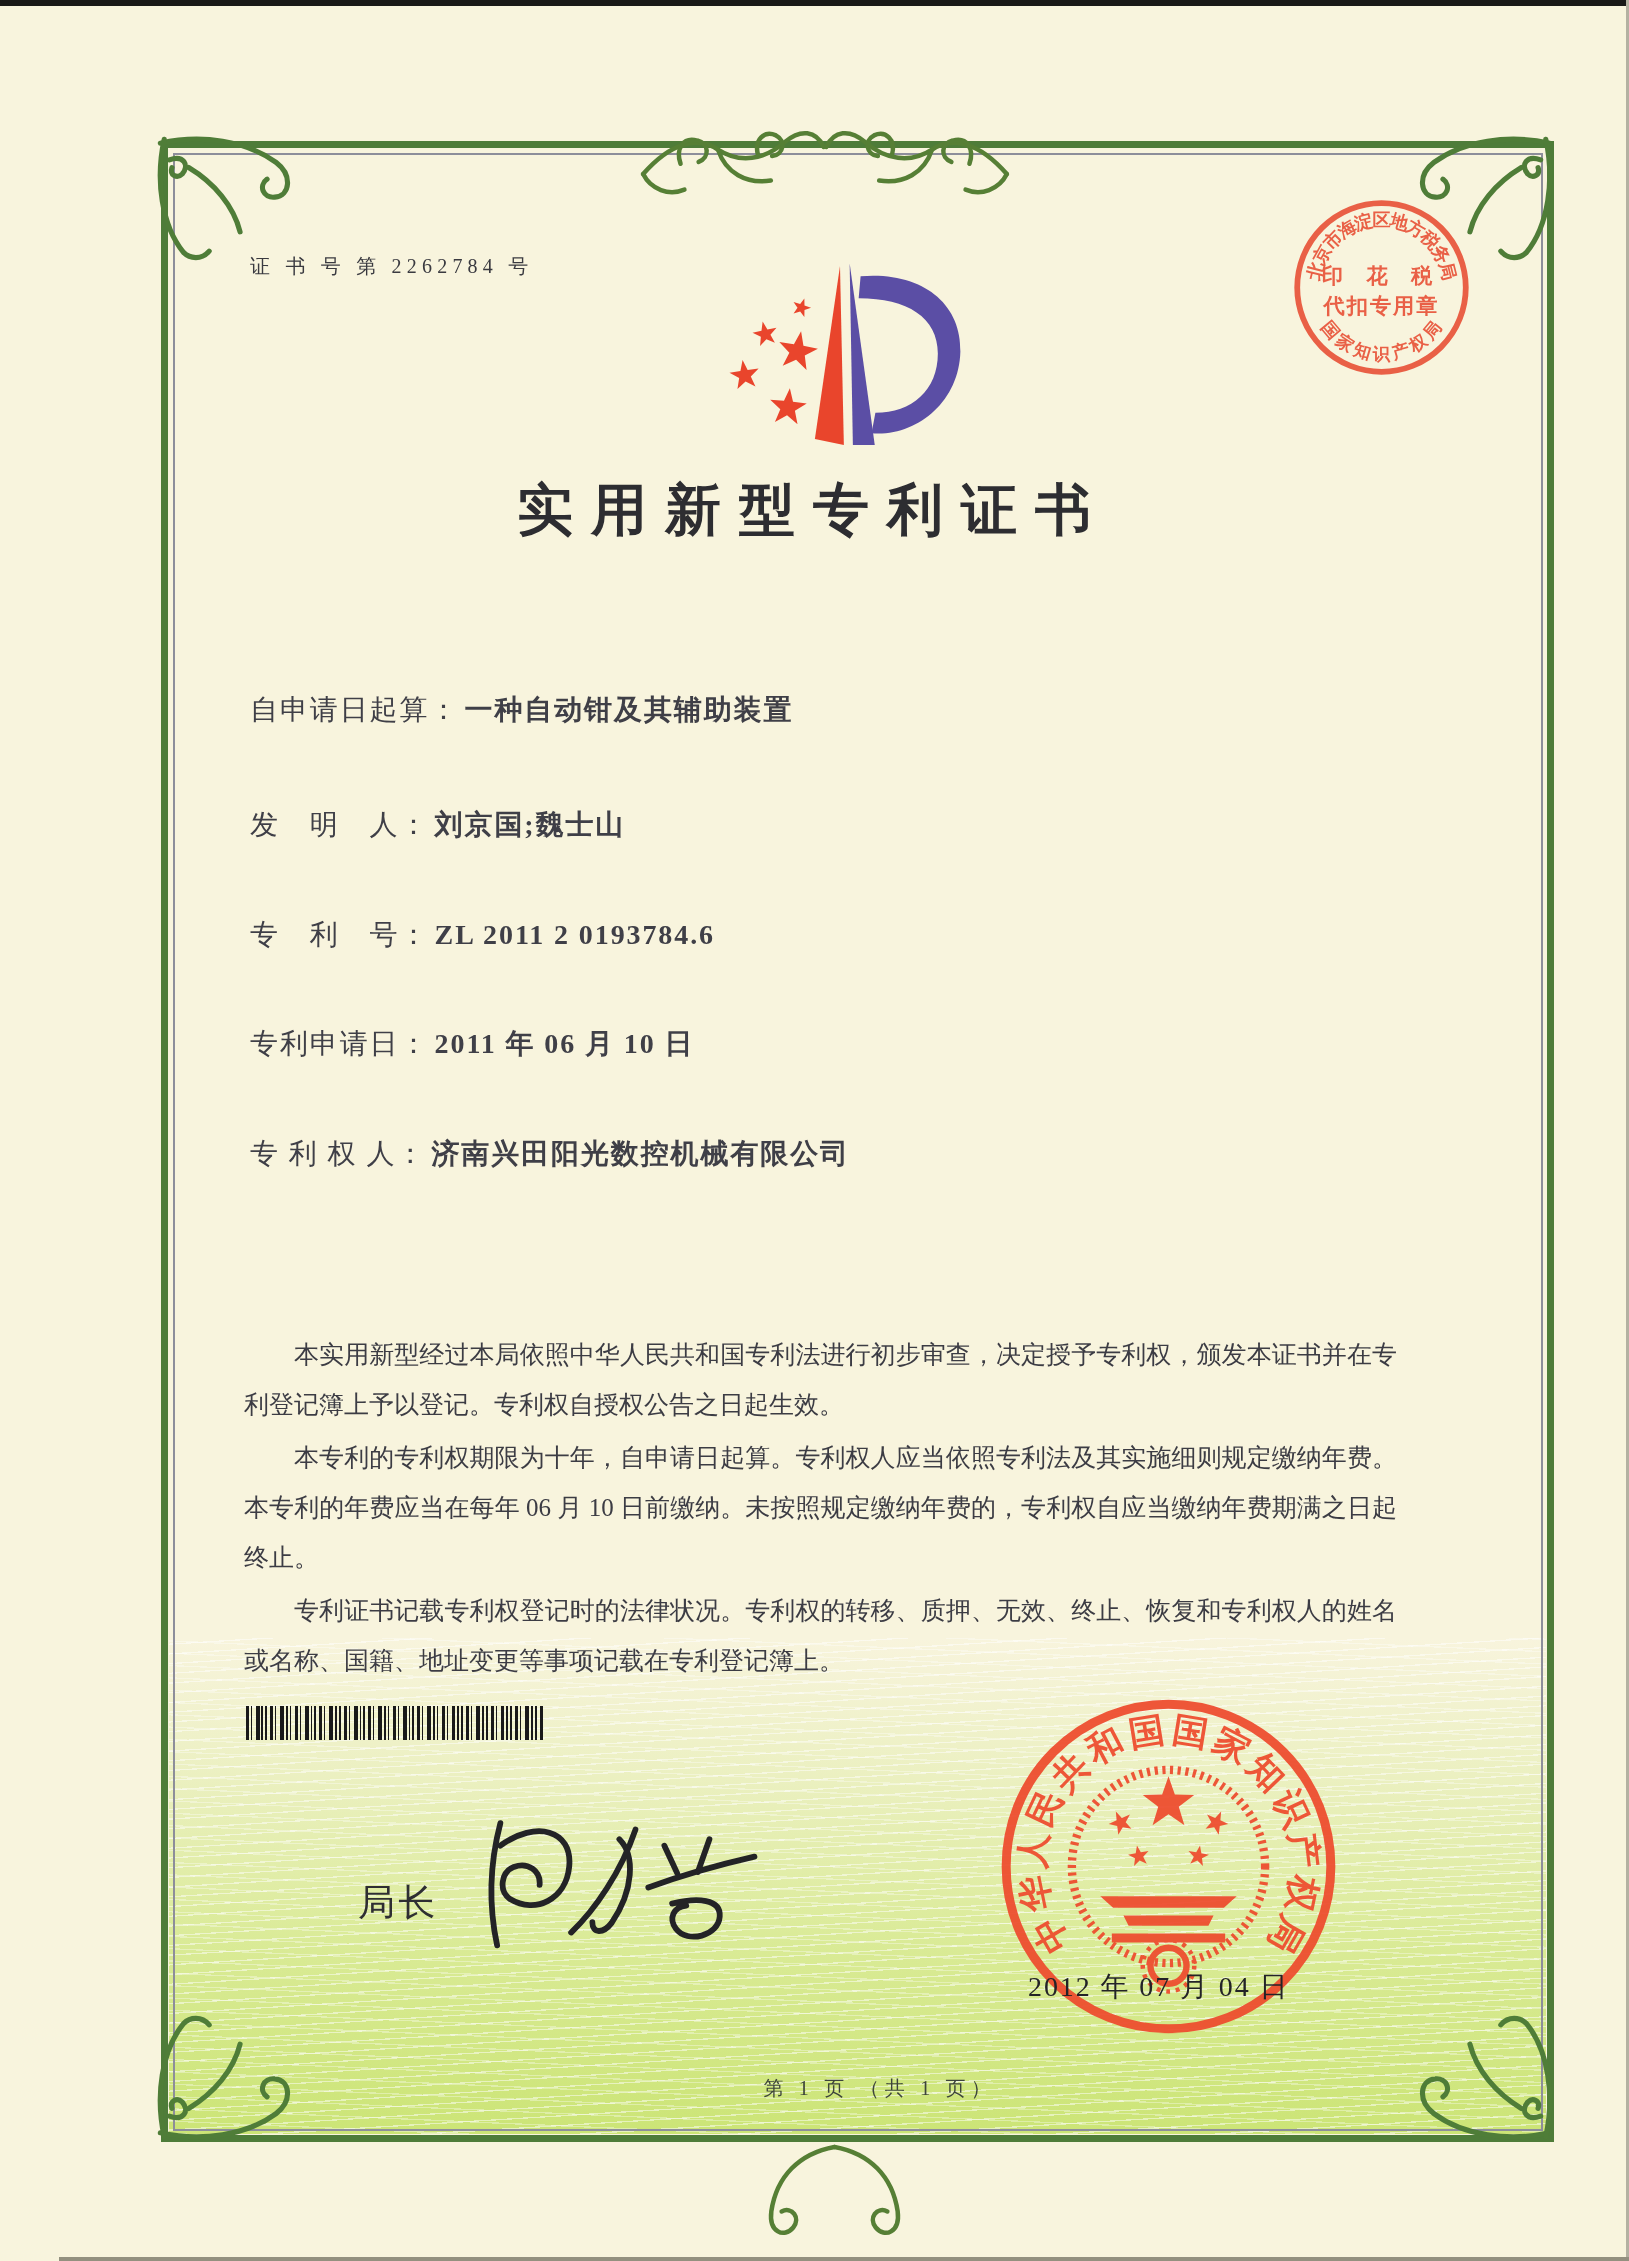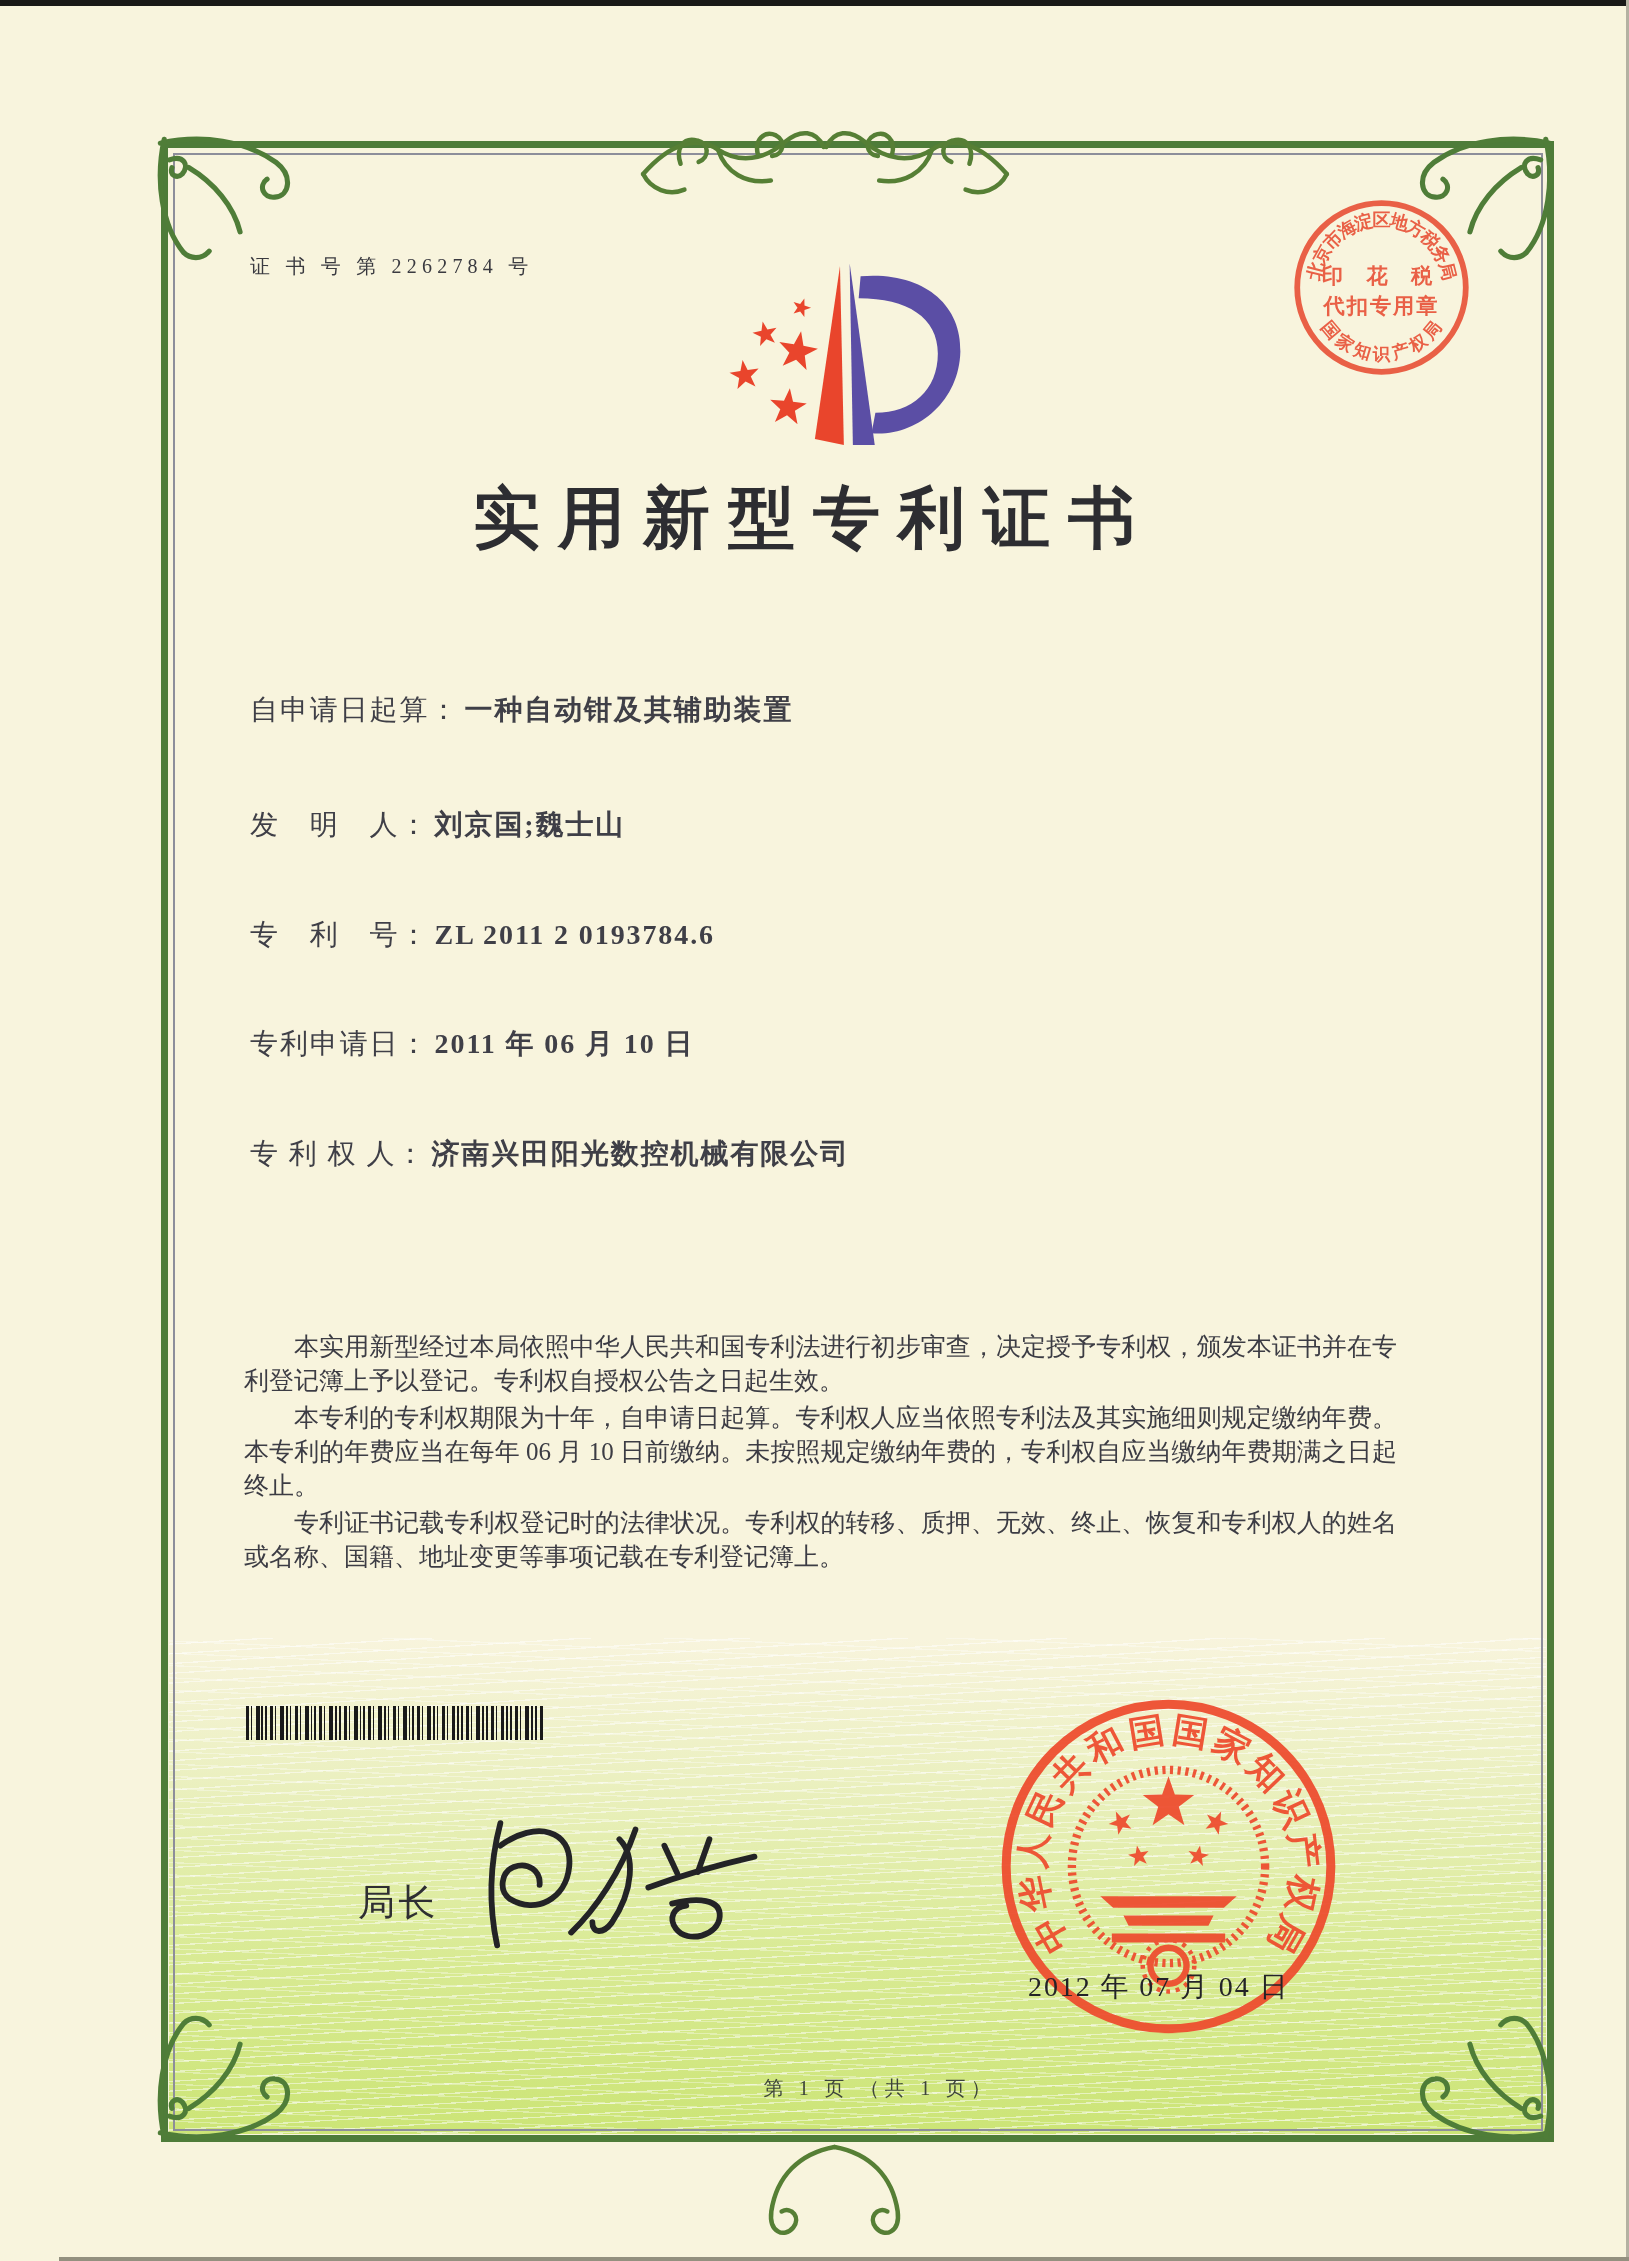--- a/index.html
+++ b/index.html
@@ -23,28 +23,28 @@
   }
 
   .frame-outer { position:absolute; left:161px; top:141px; width:1393px; height:2001px;
     border:7px solid #4e7c39; }
   .frame-inner { position:absolute; left:4.5px; top:4.5px; right:4.5px; bottom:4.5px;
     border:2.6px solid #8d8e9a; }
 
   .cert-no { position:absolute; left:250px; top:253px; font-size:20px; letter-spacing:5.2px; color:#3a3a40; white-space:nowrap; }
 
   .title { position:absolute; left:191px; top:473px; width:1244px; text-align:center;
-    font-size:67px; font-weight:bold; letter-spacing:18px; color:#2d2d31; white-space:nowrap; }
+    font-size:56px; font-weight:bold; letter-spacing:18px; color:#2d2d31; white-space:nowrap; }
 
   .field { position:absolute; left:250px; font-size:28px; color:#3f3f47; letter-spacing:1.9px; white-space:nowrap; }
   .field .val { margin-left:5.2px;font-weight:bold; }
   .f0{top:691px} .f1{top:806px} .f2{top:916px} .f3{top:1025px} .f4{top:1135px} .f5{top:1242px}
 
   .paras { position:absolute; left:244px; top:1330px; width:1153px;
-    font-size:25px; line-height:34px; color:#3c3c44; text-align:justify; }
+    font-size:25px; line-height:50px; color:#3c3c44; text-align:justify; }
   .paras p { margin-bottom:3.2px; text-indent:2em; }
 
   .barcode { position:absolute; left:246px; top:1706px; width:298px; height:34px;
     background: repeating-linear-gradient(90deg,
       #191919 0 2.6px, rgba(0,0,0,0) 2.6px 4.5px,
       #191919 4.5px 5.8px, rgba(0,0,0,0) 5.8px 9.7px,
       #191919 9.7px 13.5px, rgba(0,0,0,0) 13.5px 15.5px,
       #191919 15.5px 17px, rgba(0,0,0,0) 17px 19.3px,
       #191919 19.3px 21px, rgba(0,0,0,0) 21px 24.5px); }
 

